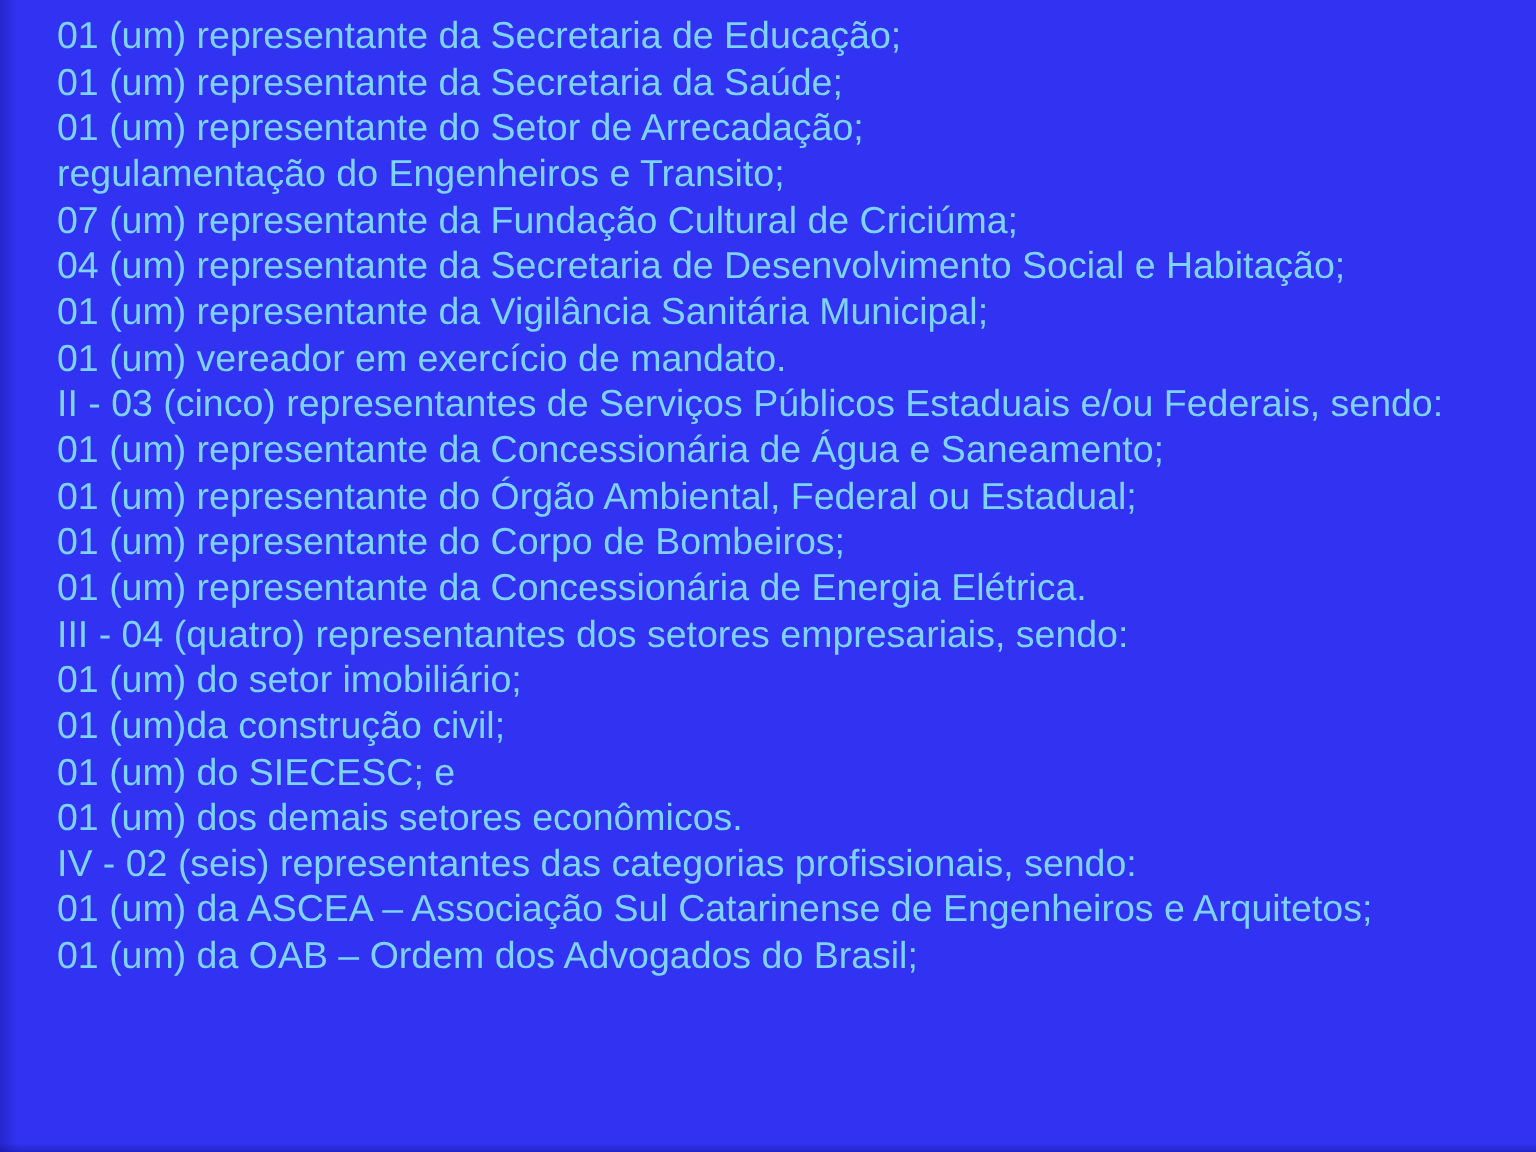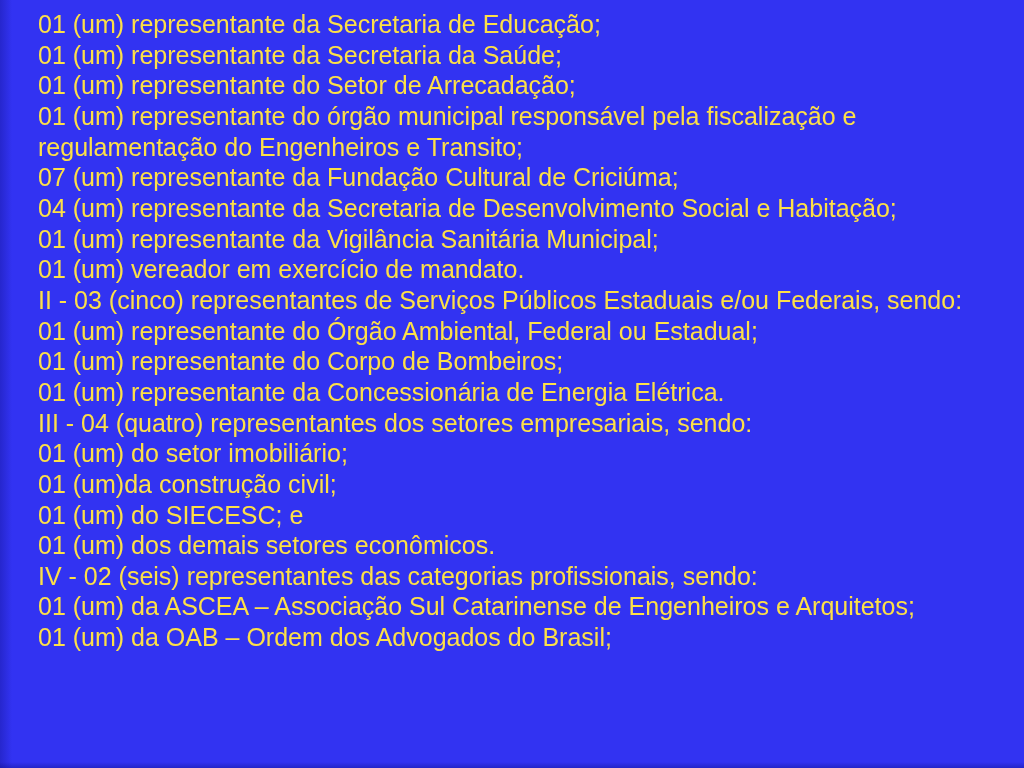--- a/index.html
+++ b/index.html
@@ -34,45 +34,45 @@
     background: linear-gradient(to top, rgba(10,10,120,0.35), rgba(10,10,120,0));
     pointer-events: none;
   }
   .text-block {
     position: absolute;
     left: 38px;
     top: 9px;
     width: 986px;
   }
   .line {
-    color: #fde047;
+    color: #7dd3fc;
     font-size: 25px;
     line-height: 30.65px;
     white-space: nowrap;
     letter-spacing: 0;
   }
 </style>
 </head>
 <body>
 
 <div class="slide">
   <div class="edge-left"></div>
   <div class="edge-bottom"></div>
 
   <div class="text-block">
     <div class="line">01 (um) representante da Secretaria de Educação;</div>
     <div class="line">01 (um) representante da Secretaria da Saúde;</div>
     <div class="line">01 (um) representante do Setor de Arrecadação;</div>
-    <div class="line">01 (um) representante do órgão municipal responsável pela fiscalização e</div>
     <div class="line">regulamentação do Engenheiros e Transito;</div>
     <div class="line">07 (um) representante da Fundação Cultural de Criciúma;</div>
     <div class="line">04 (um) representante da Secretaria de Desenvolvimento Social e Habitação;</div>
     <div class="line">01 (um) representante da Vigilância Sanitária Municipal;</div>
     <div class="line">01 (um) vereador em exercício de mandato.</div>
     <div class="line">II - 03 (cinco) representantes de Serviços Públicos Estaduais e/ou Federais, sendo:</div>
+    <div class="line">01 (um) representante da Concessionária de Água e Saneamento;</div>
     <div class="line">01 (um) representante do Órgão Ambiental, Federal ou Estadual;</div>
     <div class="line">01 (um) representante do Corpo de Bombeiros;</div>
     <div class="line">01 (um) representante da Concessionária de Energia Elétrica.</div>
     <div class="line">III - 04 (quatro) representantes dos setores empresariais, sendo:</div>
     <div class="line">01 (um) do setor imobiliário;</div>
     <div class="line">01 (um)da construção civil;</div>
     <div class="line">01 (um) do SIECESC; e</div>
     <div class="line">01 (um) dos demais setores econômicos.</div>
     <div class="line">IV - 02 (seis) representantes das categorias profissionais, sendo:</div>
     <div class="line">01 (um) da ASCEA – Associação Sul Catarinense de Engenheiros e Arquitetos;</div>

